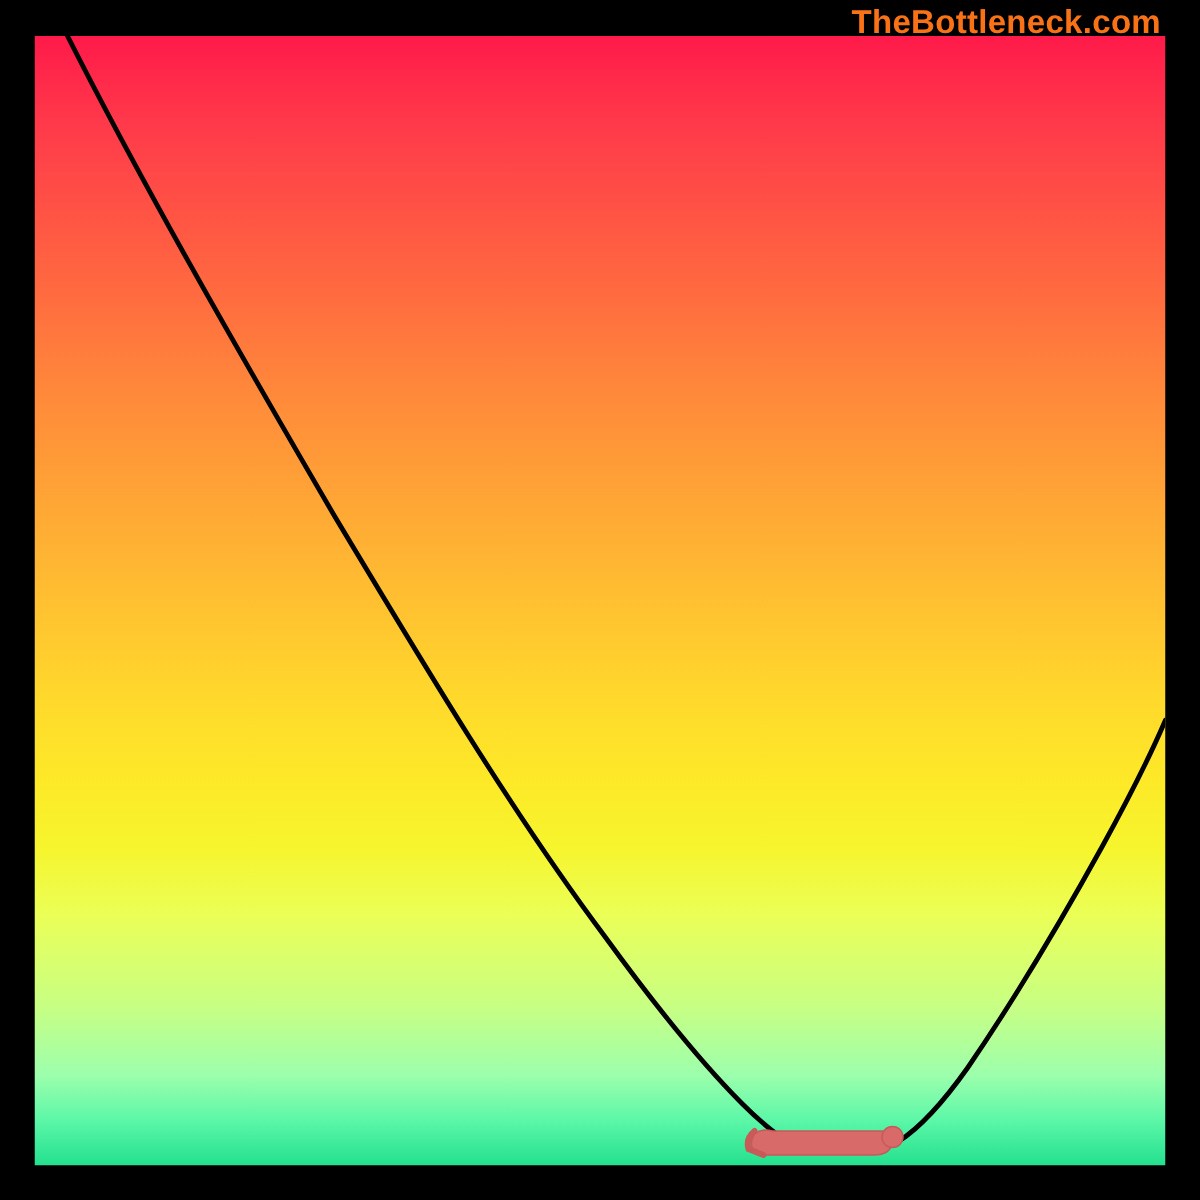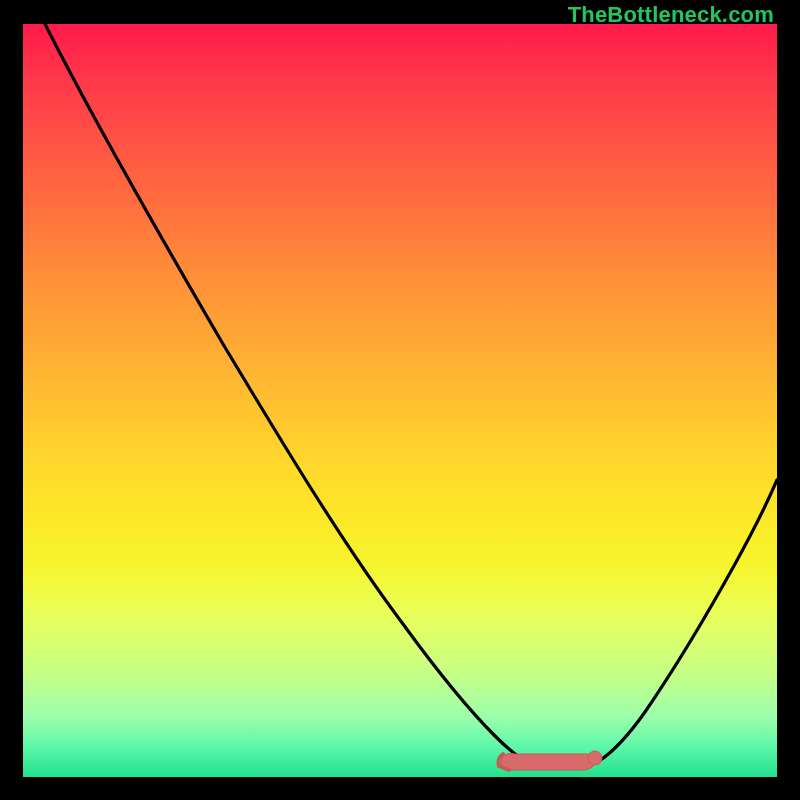--- a/index.html
+++ b/index.html
@@ -46,21 +46,21 @@
       #c7ff84 86%,
       #9cffac 92%,
       #5cf7a8 96%,
       #23e08e 100%
     );
   }
   .attribution {
     position: absolute;
     top: 2px;
     right: 26px;
-    color: #22c55e;
+    color: #f97316;
     font-size: 22px;
     font-weight: 600;
     letter-spacing: 0.2px;
   }
   svg.curves {
     position: absolute;
     left: 0;
     top: 0;
     width: 100%;
     height: 100%;

